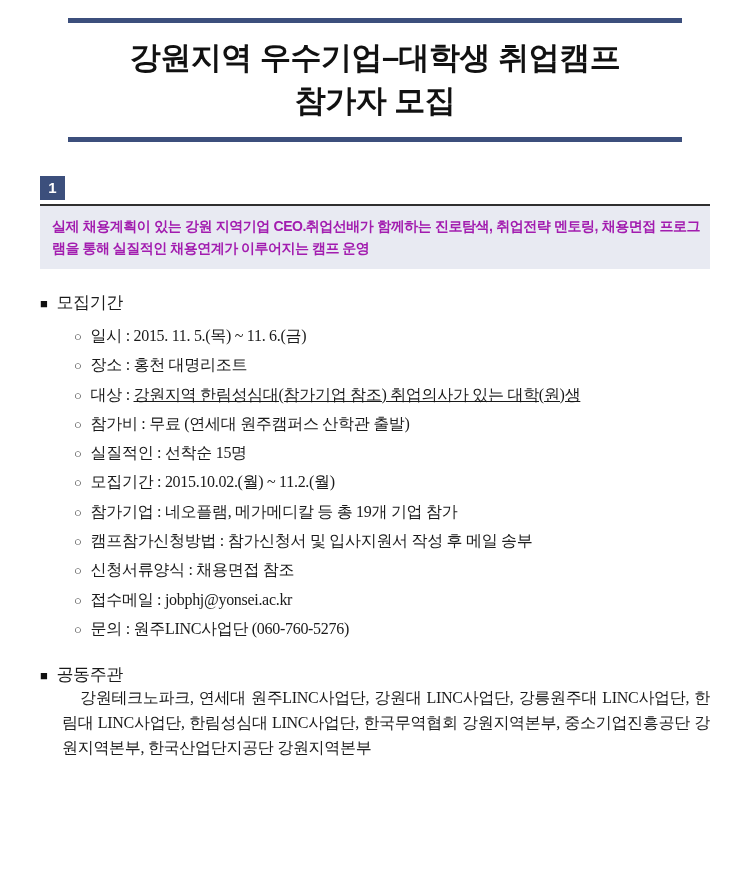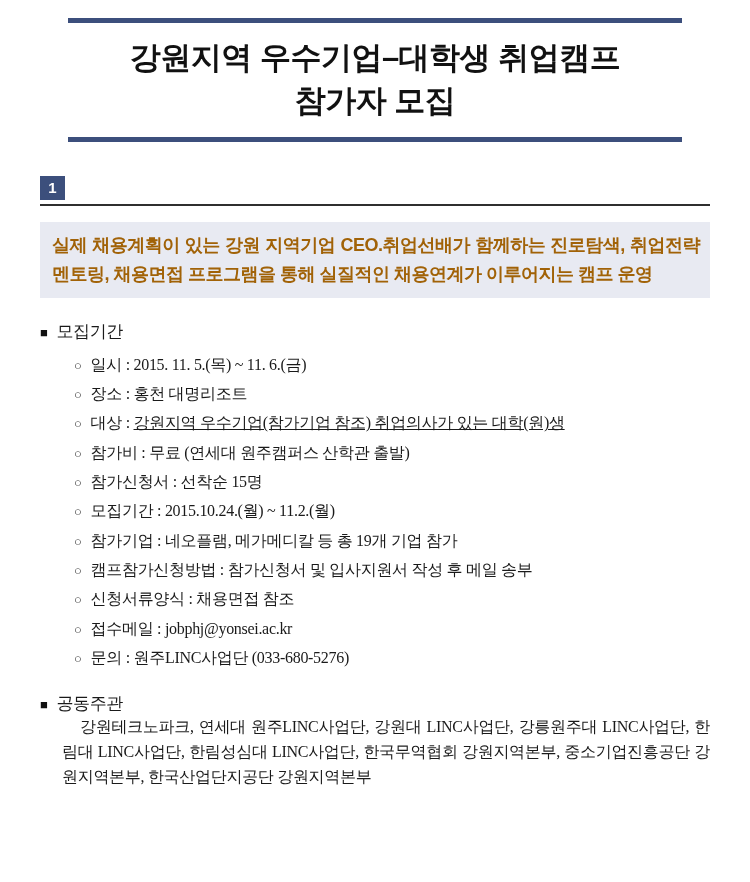--- a/index.html
+++ b/index.html
@@ -65,30 +65,29 @@
   .sec-title {
     font-family: "Liberation Sans", sans-serif;
     font-weight: bold;
     font-size: 19px;
     letter-spacing: -0.6px;
     color: #111111;
   }
 
   
   .summary {
-    margin-top: 16px;
     background: #e8eaf2;
     padding: 9px 10px 9px 12px;
     font-family: "Liberation Sans", sans-serif;
     font-weight: bold;
-    font-size: 18px;
+    font-size: 14px;
     line-height: 1.62;
     letter-spacing: -0.5px;
     text-align: justify;
-    color: #a16207;
+    color: #a21caf;
   }
 
   
   .subhead {
     margin-top: 22px;
     display: flex;
     align-items: baseline;
     font-size: 17px;
     letter-spacing: -0.4px;
   }
@@ -163,54 +162,54 @@
       <span class="mk">○</span>
       <span class="li-body">일시 : 2015. 11. 5.(목) ~ 11. 6.(금)</span>
     </li>
     <li>
       <span class="mk">○</span>
       <span class="li-body">장소 : 홍천 대명리조트</span>
     </li>
     <li>
       <span class="mk">○</span>
       <span class="li-body">
-        <span>대상 : </span><span class="underline">강원지역 우수기업(참가기업 참조) 취업의사가 있는 대학(원)생</span>
+        <span>대상 : </span><span class="underline">강원지역 한림성심대(참가기업 참조) 취업의사가 있는 대학(원)생</span>
       </span>
     </li>
     <li>
       <span class="mk">○</span>
       <span class="li-body">참가비 : 무료 (연세대 원주캠퍼스 산학관 출발)</span>
     </li>
     <li>
       <span class="mk">○</span>
-      <span class="li-body">참가신청서 : 선착순 15명</span>
-    </li>
-    <li>
-      <span class="mk">○</span>
-      <span class="li-body">모집기간 : 2015.10.24.(월) ~ 11.2.(월)</span>
+      <span class="li-body">실질적인 : 선착순 15명</span>
+    </li>
+    <li>
+      <span class="mk">○</span>
+      <span class="li-body">모집기간 : 2015.10.02.(월) ~ 11.2.(월)</span>
     </li>
     <li>
       <span class="mk">○</span>
       <span class="li-body">참가기업 : 네오플램, 메가메디칼 등 총 19개 기업 참가</span>
     </li>
     <li>
       <span class="mk">○</span>
       <span class="li-body">캠프참가신청방법 : 참가신청서 및 입사지원서 작성 후 메일 송부</span>
     </li>
     <li>
       <span class="mk">○</span>
       <span class="li-body">신청서류양식 : 채용면접 참조</span>
     </li>
     <li>
       <span class="mk">○</span>
       <span class="li-body">접수메일 : jobphj@yonsei.ac.kr</span>
     </li>
     <li>
       <span class="mk">○</span>
-      <span class="li-body">문의 : 원주LINC사업단 (033-680-5276)</span>
+      <span class="li-body">문의 : 원주LINC사업단 (060-760-5276)</span>
     </li>
   </ul>
 
   <div class="subhead">
     <span class="marker">■</span>
     <span class="txt">공동주관</span>
   </div>
 
   <div class="para">강원테크노파크, 연세대 원주LINC사업단, 강원대 LINC사업단, 강릉원주대 LINC사업단, 한림대 LINC사업단, 한림성심대 LINC사업단, 한국무역협회 강원지역본부, 중소기업진흥공단 강원지역본부, 한국산업단지공단 강원지역본부</div>
 

